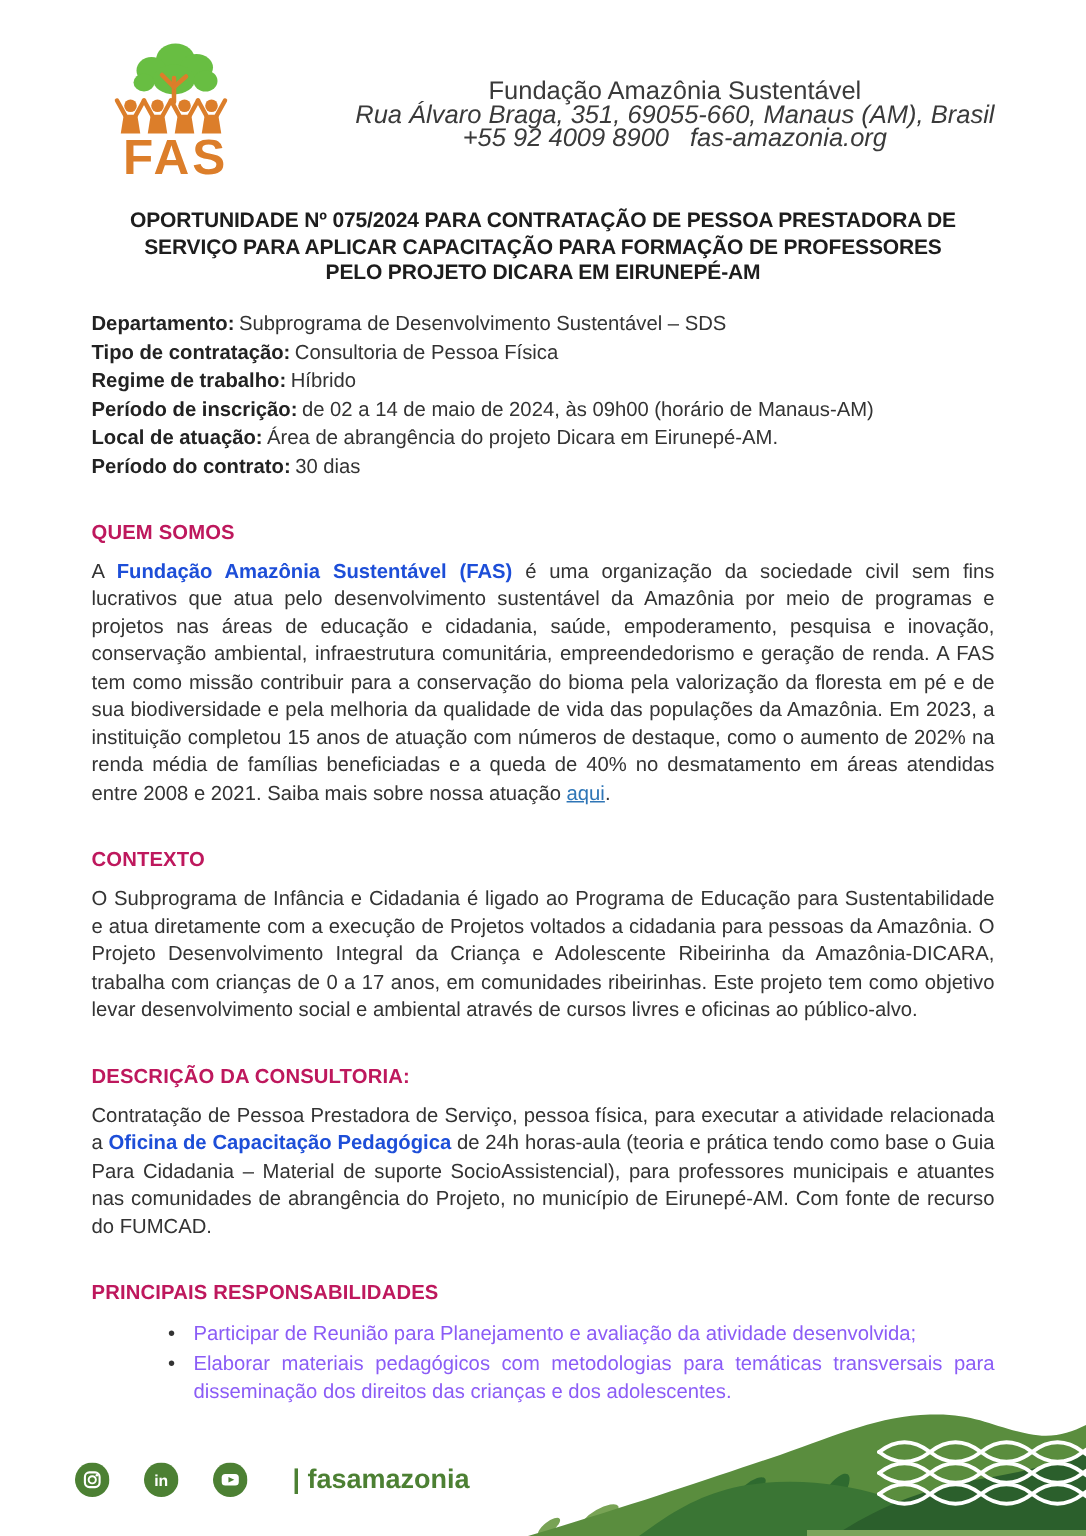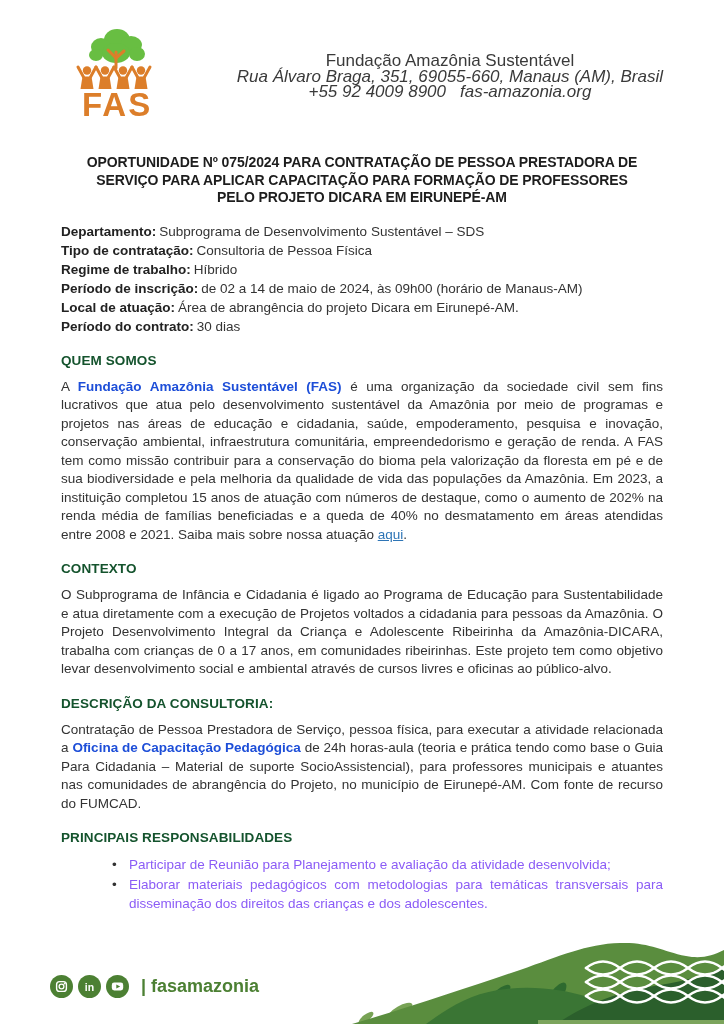--- a/index.html
+++ b/index.html
@@ -11,44 +11,44 @@
   }
   
   .hdr { display:flex; justify-content:space-between; align-items:flex-start;
          padding:26px 61px 0 74px; }
   .hdr-right { margin-top:27px; text-align:center; font-size:17px;
                line-height:15.5px; color:#3a3a3a; }
   .hdr-right .ital { font-style:italic; }
   .hdr-right .gap { display:inline-block; width:14px; }
   
   .doc-title {
-    margin:36px auto 0; max-width:552px; text-align:center;
+    margin:20px auto 0; max-width:552px; text-align:center;
     font-size:14px; font-weight:bold; line-height:17.5px;
     color:#1d1d1d; letter-spacing:-0.1px;
   }
   
   .content { width:602px; margin:0 auto 0 61px; }
   .fields { margin-top:15px; }
   .field-line { font-size:13.5px; line-height:19px; color:#333; }
   .field-line .b { font-weight:bold; color:#222; margin-right:3px; }
-  .sec-h { margin-top:17px; font-size:13.5px; font-weight:bold; color:#14532d;
+  .sec-h { margin-top:27px; font-size:13.5px; font-weight:bold; color:#be185d;
            letter-spacing:0.1px; }
   .body-text { margin-top:10px; font-size:13.5px; line-height:18.5px;
                text-align:justify; color:#333; }
   .body-text .b { font-weight:bold; color:#1d4ed8; }
   a.link, .link { color:#2e75b6; text-decoration:underline; cursor:pointer; }
   ul.bullets { margin-top:10px; list-style:none; padding-left:49px; }
   ul.bullets li { position:relative; padding-left:19px; font-size:13.5px;
                   line-height:19.5px; text-align:justify; color:#8b5cf6; }
   ul.bullets li::before { content:"•"; position:absolute; left:2px; top:0;
                           color:#333; }
   
   .footer-art { position:absolute; left:0; bottom:0; width:724px; height:90px; }
   .footer-social { position:absolute; left:50px; bottom:26px; display:flex;
-                   align-items:center; gap:5px; }
+                   align-items:center; gap:23px; }
   .social-handle { margin-left:7px; color:#4c8033; font-weight:bold;
                    font-size:18px; }
 </style>
 </head>
 <body>
 
 <div class="page">
 
   <div class="hdr">
     <svg width="110" height="92" viewBox="0 0 110 92" aria-hidden="true">

